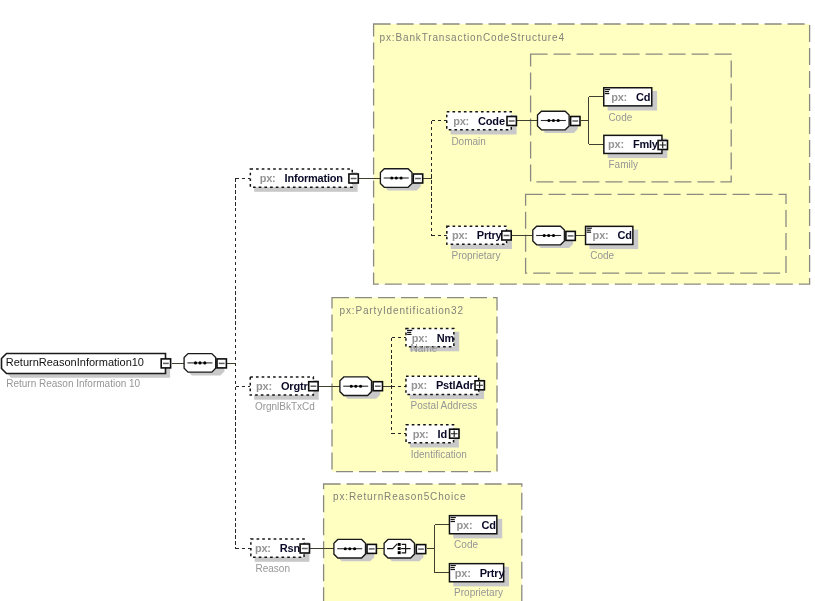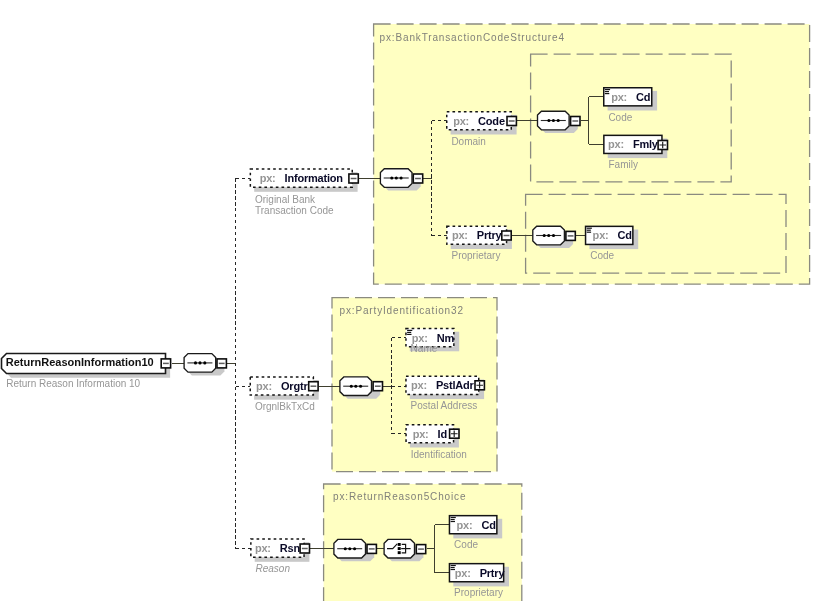--- a/index.html
+++ b/index.html
@@ -12,21 +12,21 @@
 
   .ann{position:absolute;color:#969696;font-size:10px;white-space:nowrap;
        line-height:10.2px;}
   .ann.wrap{white-space:normal;width:104px;line-height:11.3px;}
 
   .etxt{position:absolute;font-size:11px;font-weight:bold;white-space:nowrap;
         display:flex;align-items:center;justify-content:center;
         letter-spacing:-0.2px;gap:9px;}
   .pfx{color:#949494;}
   .nm{color:#0a0a28;}
-  .rootlbl{position:absolute;font-size:11px;font-weight:bold;color:#111111;
+  .rootlbl{position:absolute;font-size:11px;font-weight:normal;color:#111111;
            white-space:nowrap;letter-spacing:0px;line-height:15px;}
 
   svg.ov{position:absolute;left:0;top:0;width:815px;height:601px;overflow:visible;}
 </style>
 </head>
 <body>
 
 <div id="stage">
 
   <svg class="ov" id="grpsvg" width="815" height="601">
@@ -186,31 +186,30 @@
     </div>
   <div class="etxt" style="left:454.7px;top:494.9px;width:42.9px;height:19.6px;">
       <span class="pfx">px:</span>
       <span class="nm">Cd</span>
     </div>
   <div class="etxt" style="left:454.7px;top:542.9px;width:49.7px;height:19.6px;">
       <span class="pfx">px:</span>
       <span class="nm">Prtry</span>
     </div>
 
-  <div class="ann wrap" style="left:255.0px;top:173.8px;">Original Bank Transaction Code</div>
   <div class="ann" style="left:451.4px;top:116.5px;">Domain</div>
   <div class="ann" style="left:608.4px;top:92.5px;">Code</div>
   <div class="ann" style="left:608.5px;top:140.1px;">Family</div>
   <div class="ann" style="left:451.5px;top:231.0px;">Proprietary</div>
   <div class="ann" style="left:590.2px;top:231.1px;">Code</div>
   <div class="ann" style="left:254.9px;top:381.7px;">OrgnlBkTxCd</div>
   <div class="ann" style="left:410.6px;top:324px;">Name</div>
   <div class="ann" style="left:410.6px;top:381.1px;">Postal Address</div>
   <div class="ann" style="left:410.7px;top:429.5px;">Identification</div>
-  <div class="ann" style="left:255.5px;top:543.8px;font-style:italic;">Reason</div>
+  <div class="ann" style="left:255.5px;top:543.8px;">Reason</div>
   <div class="ann" style="left:454.1px;top:520.4px;">Code</div>
   <div class="ann" style="left:454.1px;top:568.4px;">Proprietary</div>
 
   <svg class="ov" id="icons" width="815" height="601">
     <defs>
 
       <g id="seqIcon">
         <polygon points="8.5,8 37,8 41,12 41,18.5 37,22.5 8.5,22.5 4.5,18.5 4.5,12" fill="#c9c9c9" stroke="none"></polygon>
         <polygon points="4.6,0.7 28.4,0.7 32.3,4.6 32.3,15.4 28.4,19.3 4.6,19.3 0.7,15.4 0.7,4.6" fill="#ffffff" stroke="#1a1a1a" stroke-width="1.35" stroke-linejoin="miter"></polygon>
         <line x1="4.0" y1="10" x2="29.0" y2="10" stroke="#2a2a2a" stroke-width="1.1"></line>

